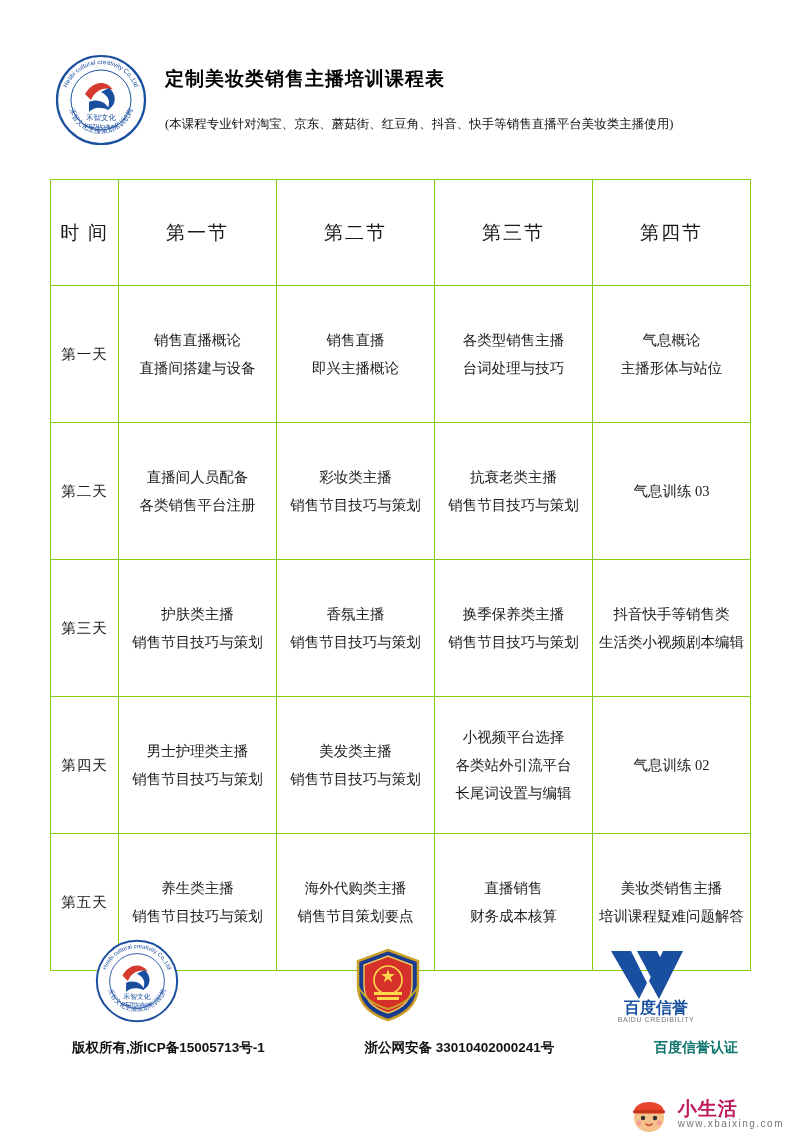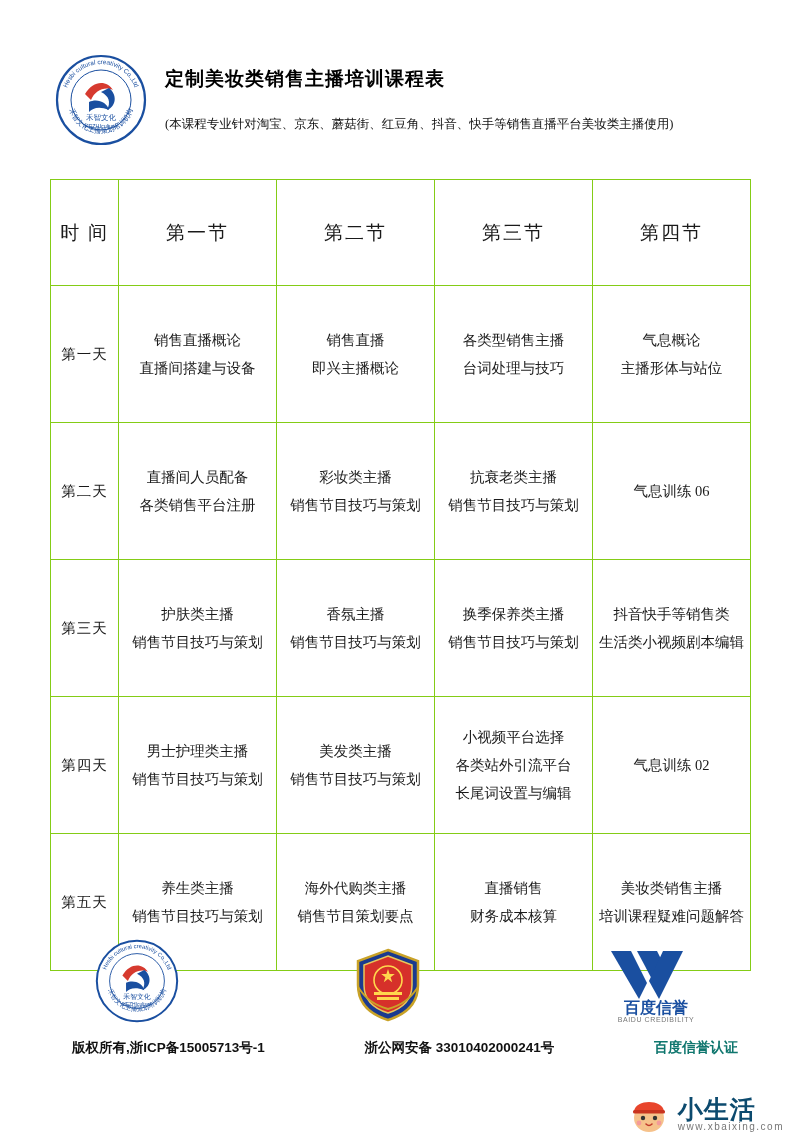--- a/index.html
+++ b/index.html
@@ -133,23 +133,23 @@
     right: 16px;
     bottom: 8px;
     display: flex;
     align-items: center;
   }
   .wm-text {
     margin-left: 6px;
     line-height: 1.05;
   }
   .wm-main {
-    font-size: 25px;
+    font-size: 19px;
     font-weight: bold;
-    color: #0c4a6e;
+    color: #be185d;
     font-family: "Liberation Sans", sans-serif;
     letter-spacing: 1px;
   }
   .wm-sub {
     font-size: 10px;
     color: #777;
     font-family: "Liberation Sans", sans-serif;
     letter-spacing: 1.5px;
     text-align: right;
   }
@@ -235,21 +235,21 @@
         </td>
         <td>
           <span class="cellline">彩妆类主播</span>
           <span class="cellline">销售节目技巧与策划</span>
         </td>
         <td>
           <span class="cellline">抗衰老类主播</span>
           <span class="cellline">销售节目技巧与策划</span>
         </td>
         <td>
-          <span class="cellline">气息训练 06</span>
+          <span class="cellline">气息训练 03</span>
         </td>
       </tr>
 
       <tr class="body-row">
         <td class="daycell">第三天</td>
         <td>
           <span class="cellline">护肤类主播</span>
           <span class="cellline">销售节目技巧与策划</span>
         </td>
         <td>

